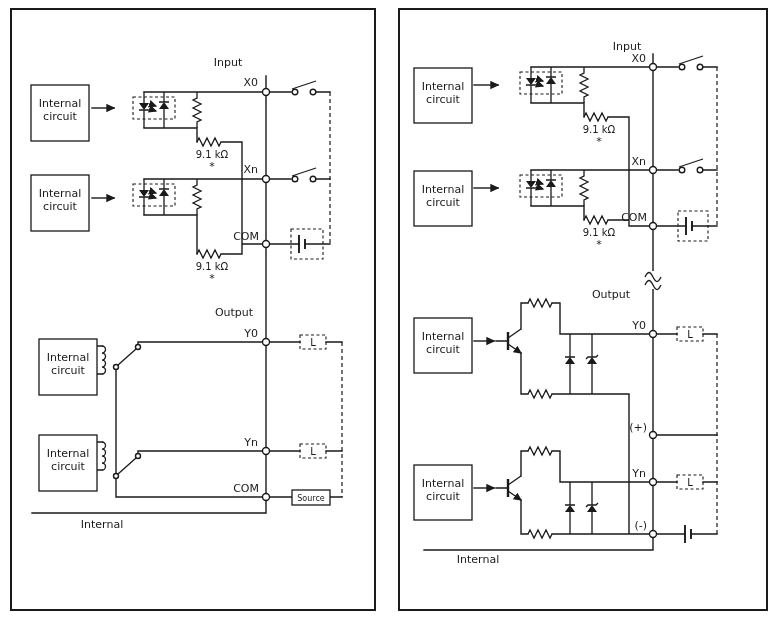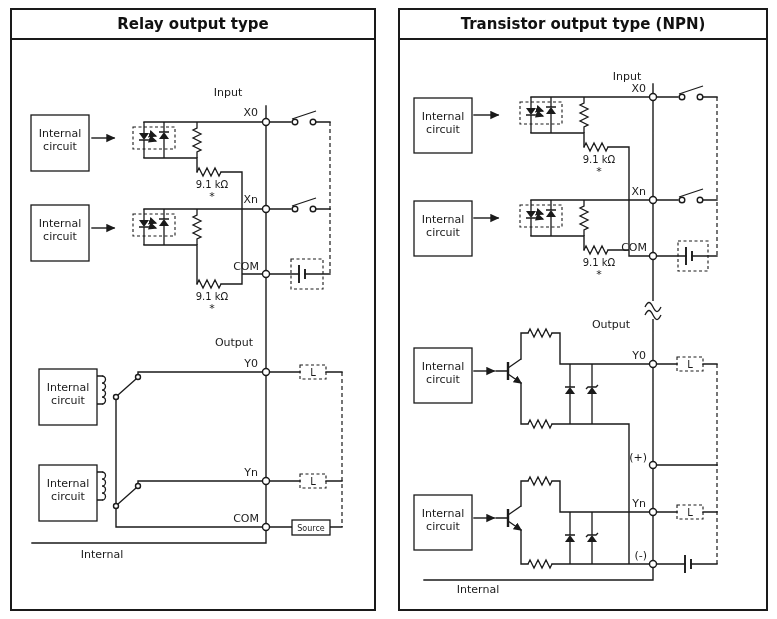--- a/index.html
+++ b/index.html
@@ -23,21 +23,20 @@
   .lbl{font-size:11px;}
   .rval{font-size:10px;}
   .small{font-size:8px;}
   .mid{text-anchor:middle;}
   .end{text-anchor:end;}
 </style>
 </head>
 <body>
 
 <div class="panel" id="panel-left">
-  <div class="panel-title">Relay output type</div>
   <svg width="362" height="569" viewBox="0 0 362 569">
     <defs>
       <marker id="ahL" markerWidth="7" markerHeight="7" refX="5.5" refY="3" orient="auto">
         <path d="M0,0 L6.5,3 L0,6 Z" fill="#1a1a1a"></path>
       </marker>
     </defs>
 
     <path class="w" d="
       M254,66 V503 H20
       M132,82 H279 M304,82 H318
@@ -177,21 +176,20 @@
     <g>
       <rect class="obox" x="280" y="480" width="38" height="15"></rect>
       <text class="small mid" x="299" y="491">Source</text>
     </g>
 
     <text class="lbl mid" x="90" y="518">Internal</text>
   </svg>
 </div>
 
 <div class="panel" id="panel-right">
-  <div class="panel-title">Transistor output type (NPN)</div>
   <svg width="366" height="569" viewBox="0 0 366 569">
     <defs>
       <marker id="ahR" markerWidth="7" markerHeight="7" refX="5.5" refY="3" orient="auto">
         <path d="M0,0 L6.5,3 L0,6 Z" fill="#1a1a1a"></path>
       </marker>
     </defs>
 
     <path class="w" d="
       M253,44 V540 H24
       M131,57 H278 M303,57 H317

